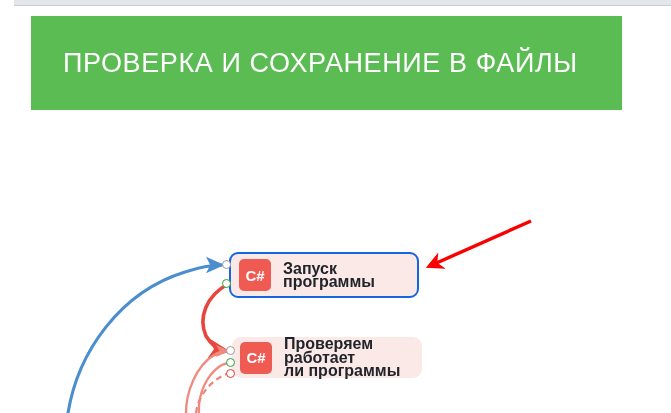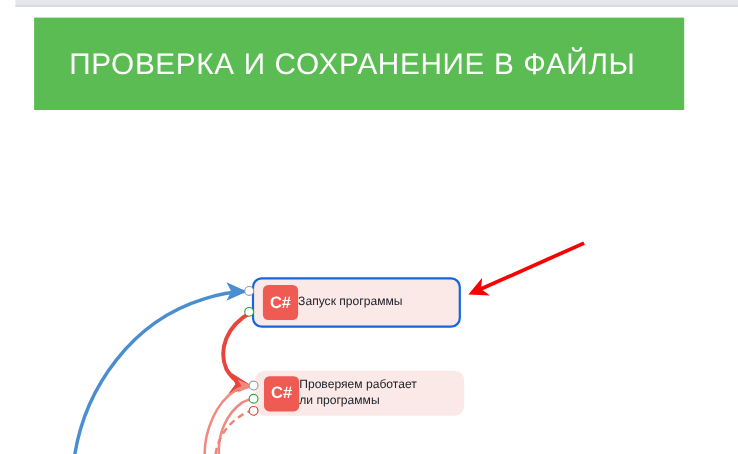--- a/index.html
+++ b/index.html
@@ -28,21 +28,21 @@
     border-bottom: 1px solid #c9ccd6;
     box-sizing: border-box;
   }
 
   
   #banner {
     position: absolute;
     left: 31px;
     top: 16px;
     width: 591px;
-    height: 84px;
+    height: 94px;
     background: #5cbc54;
     display: flex;
     align-items: center;
     box-sizing: border-box;
   }
   #banner-title {
     color: #ffffff;
     font-size: 27px;
     font-weight: 400;
     letter-spacing: 0.6px;
@@ -91,23 +91,24 @@
     font-size: 15px;
     font-weight: bold;
     display: flex;
     align-items: center;
     justify-content: center;
     margin-left: 8px;
     font-family: "Liberation Sans", "DejaVu Sans", sans-serif;
   }
   .node-label {
     color: #20242b;
-    font-size: 11px;
-    font-weight: normal;
+    font-size: 16px;
+    font-weight: bold;
     line-height: 13.5px;
+    margin-left: 12px;
     margin-right: 10px;
     white-space: pre-line;
     font-family: "Liberation Sans", "DejaVu Sans", sans-serif;
   }
 
   
   #node-launch {
     left: 229px;
     top: 252px;
     width: 190px;

